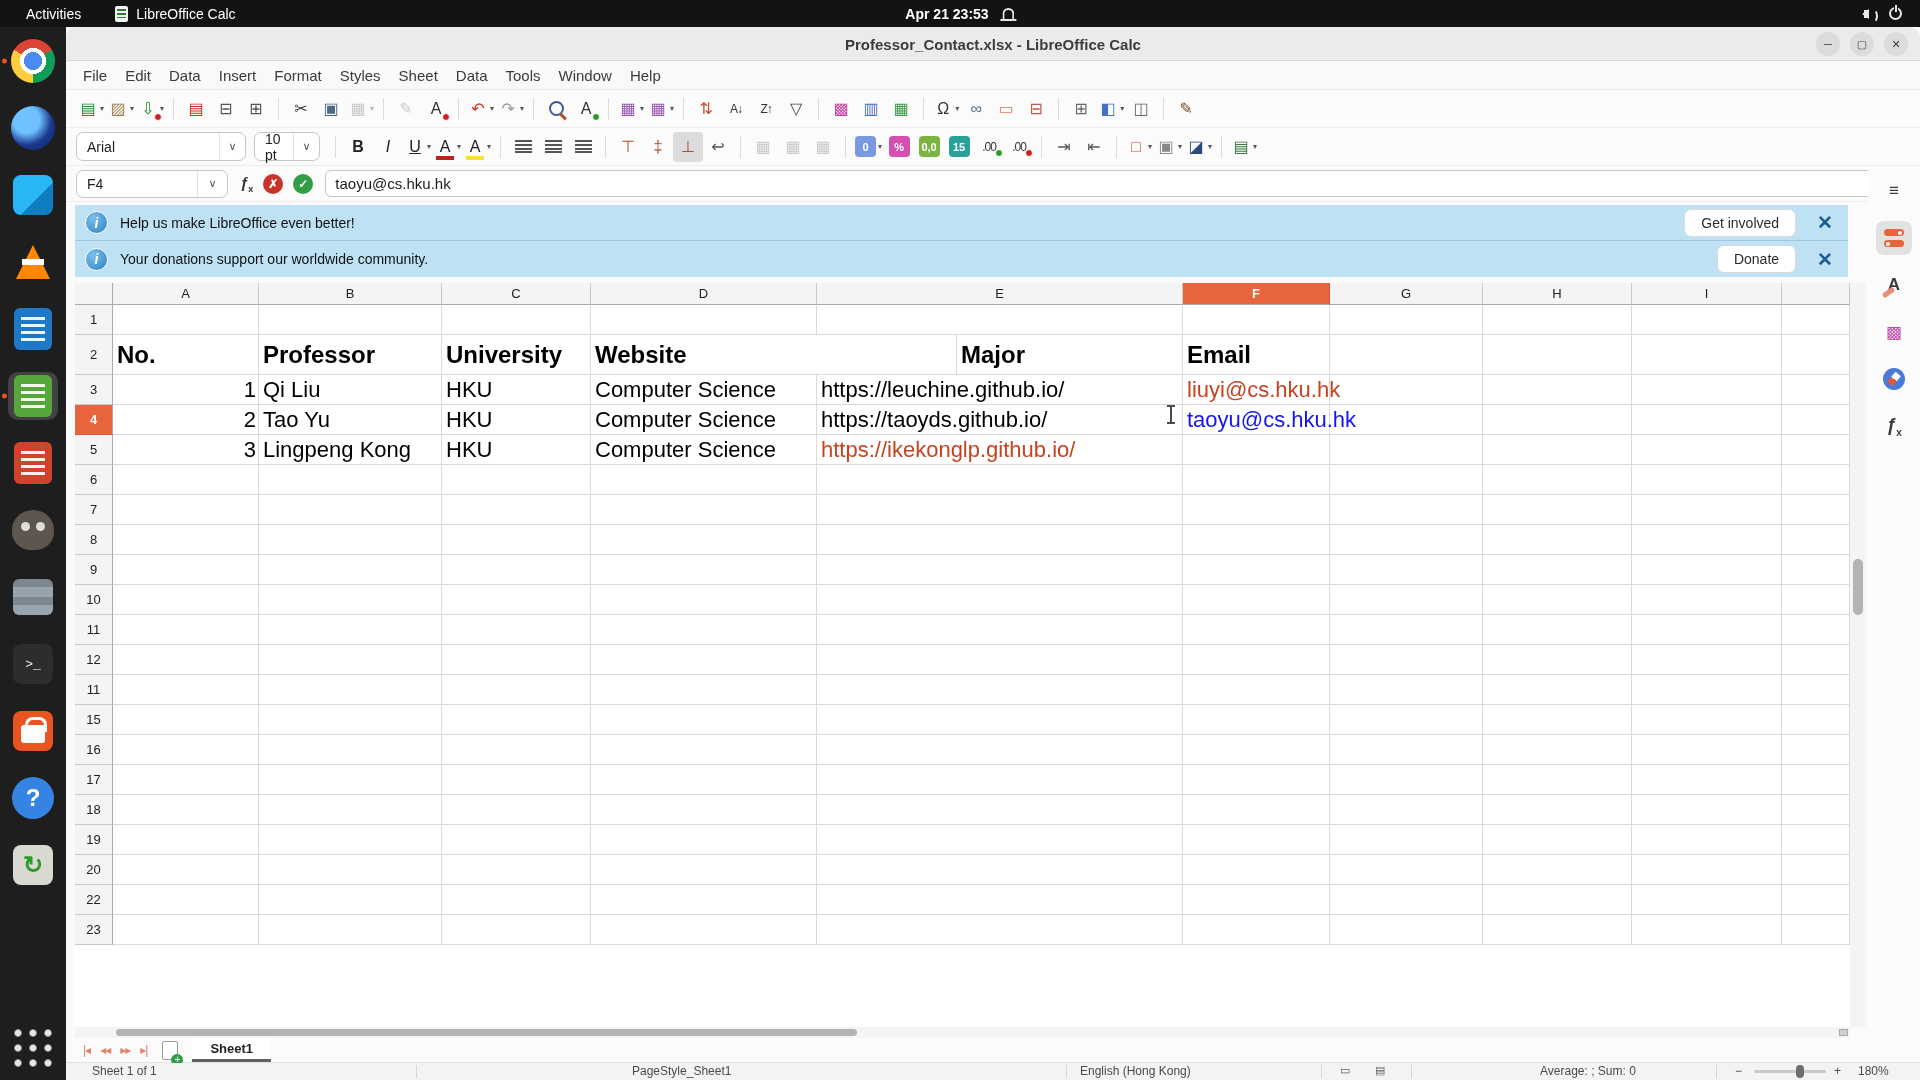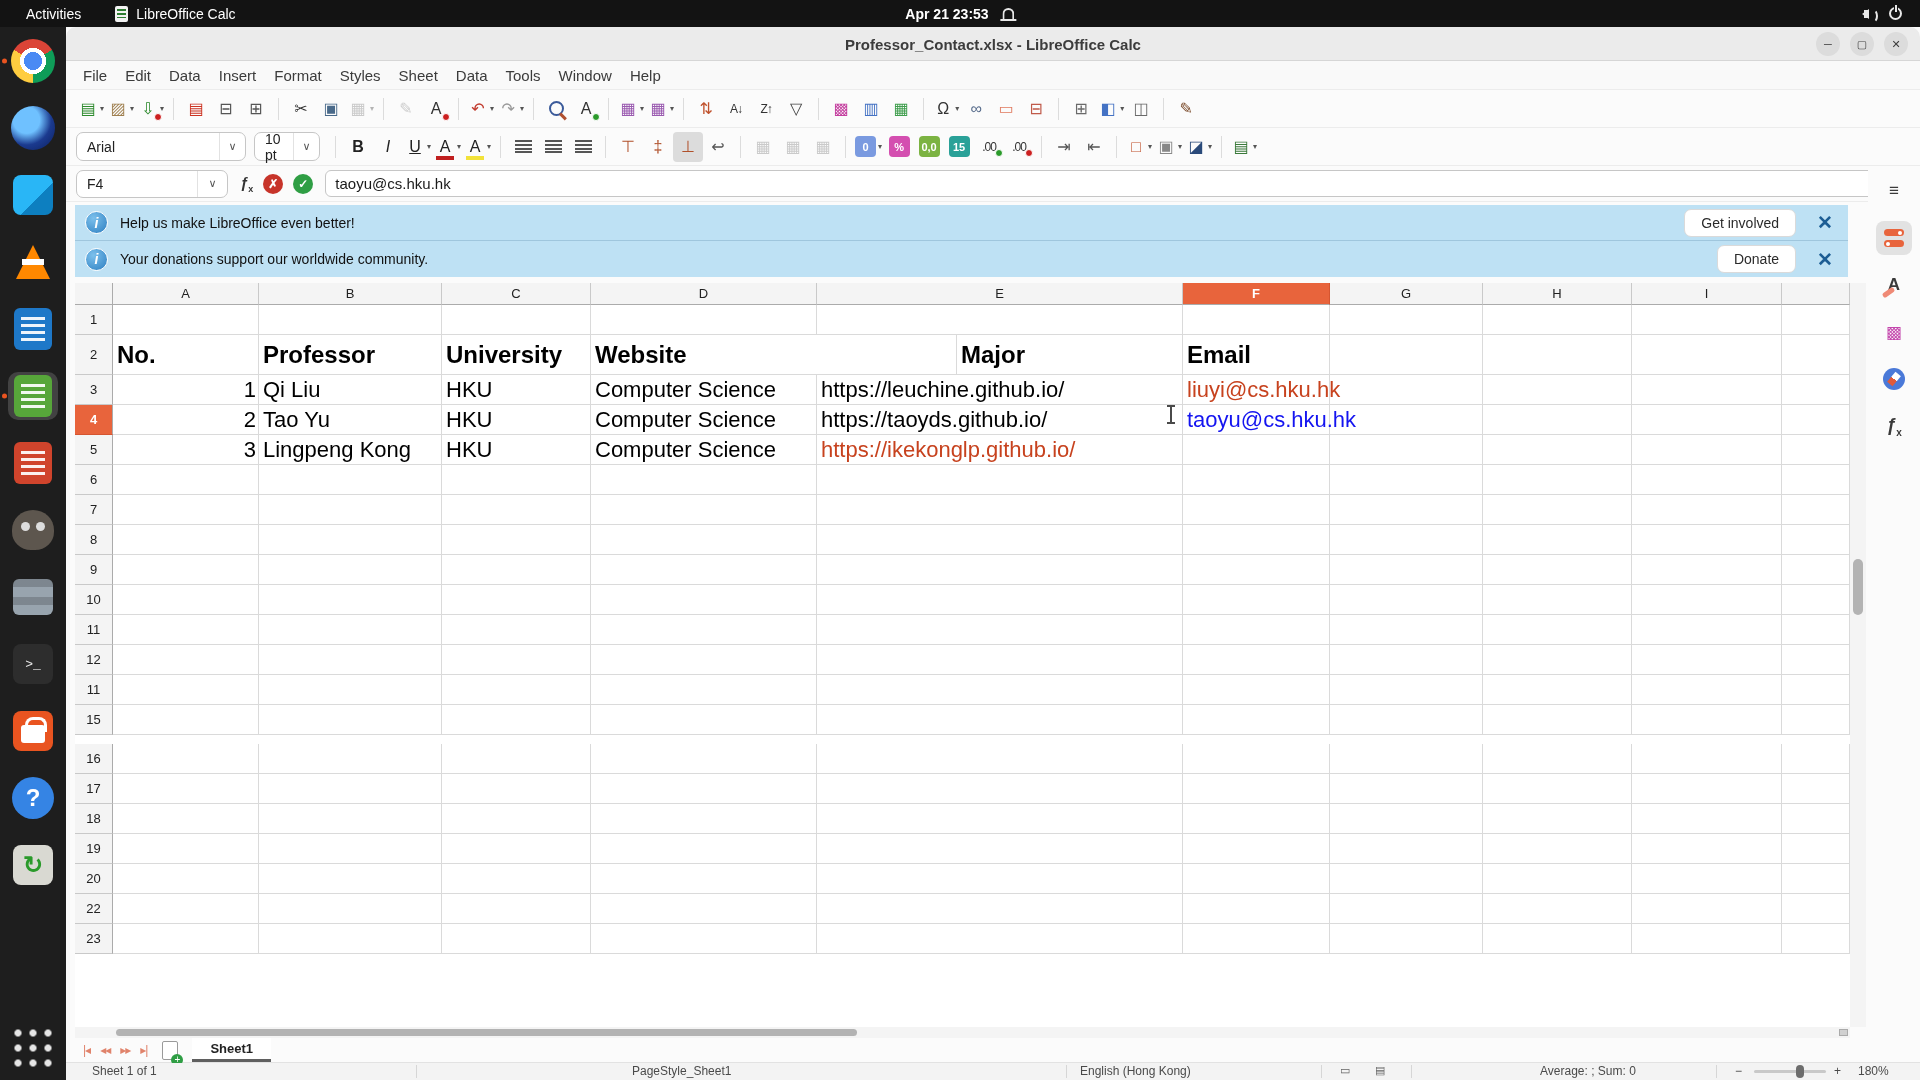--- a/index.html
+++ b/index.html
@@ -759,21 +759,21 @@
         <div class="cell" style="width: 183px;"></div>
         <div class="cell" style="width: 149px;"></div>
         <div class="cell" style="width: 226px;"></div>
         <div class="cell" style="width: 366px;"></div>
         <div class="cell" style="width: 147px;"></div>
         <div class="cell" style="width: 153px;"></div>
         <div class="cell" style="width: 149px;"></div>
         <div class="cell" style="width: 150px;"></div>
         <div class="cell" style="width: 68px;"></div>
       </div>
-      <div class="grid-row" style="height: 30px; margin-top: 9px;">
+      <div class="grid-row" style="height: 30px;">
         <div class="rowhead">16</div>
         <div class="cell" style="width: 146px;"></div>
         <div class="cell" style="width: 183px;"></div>
         <div class="cell" style="width: 149px;"></div>
         <div class="cell" style="width: 226px;"></div>
         <div class="cell" style="width: 366px;"></div>
         <div class="cell" style="width: 147px;"></div>
         <div class="cell" style="width: 153px;"></div>
         <div class="cell" style="width: 149px;"></div>
         <div class="cell" style="width: 150px;"></div>

